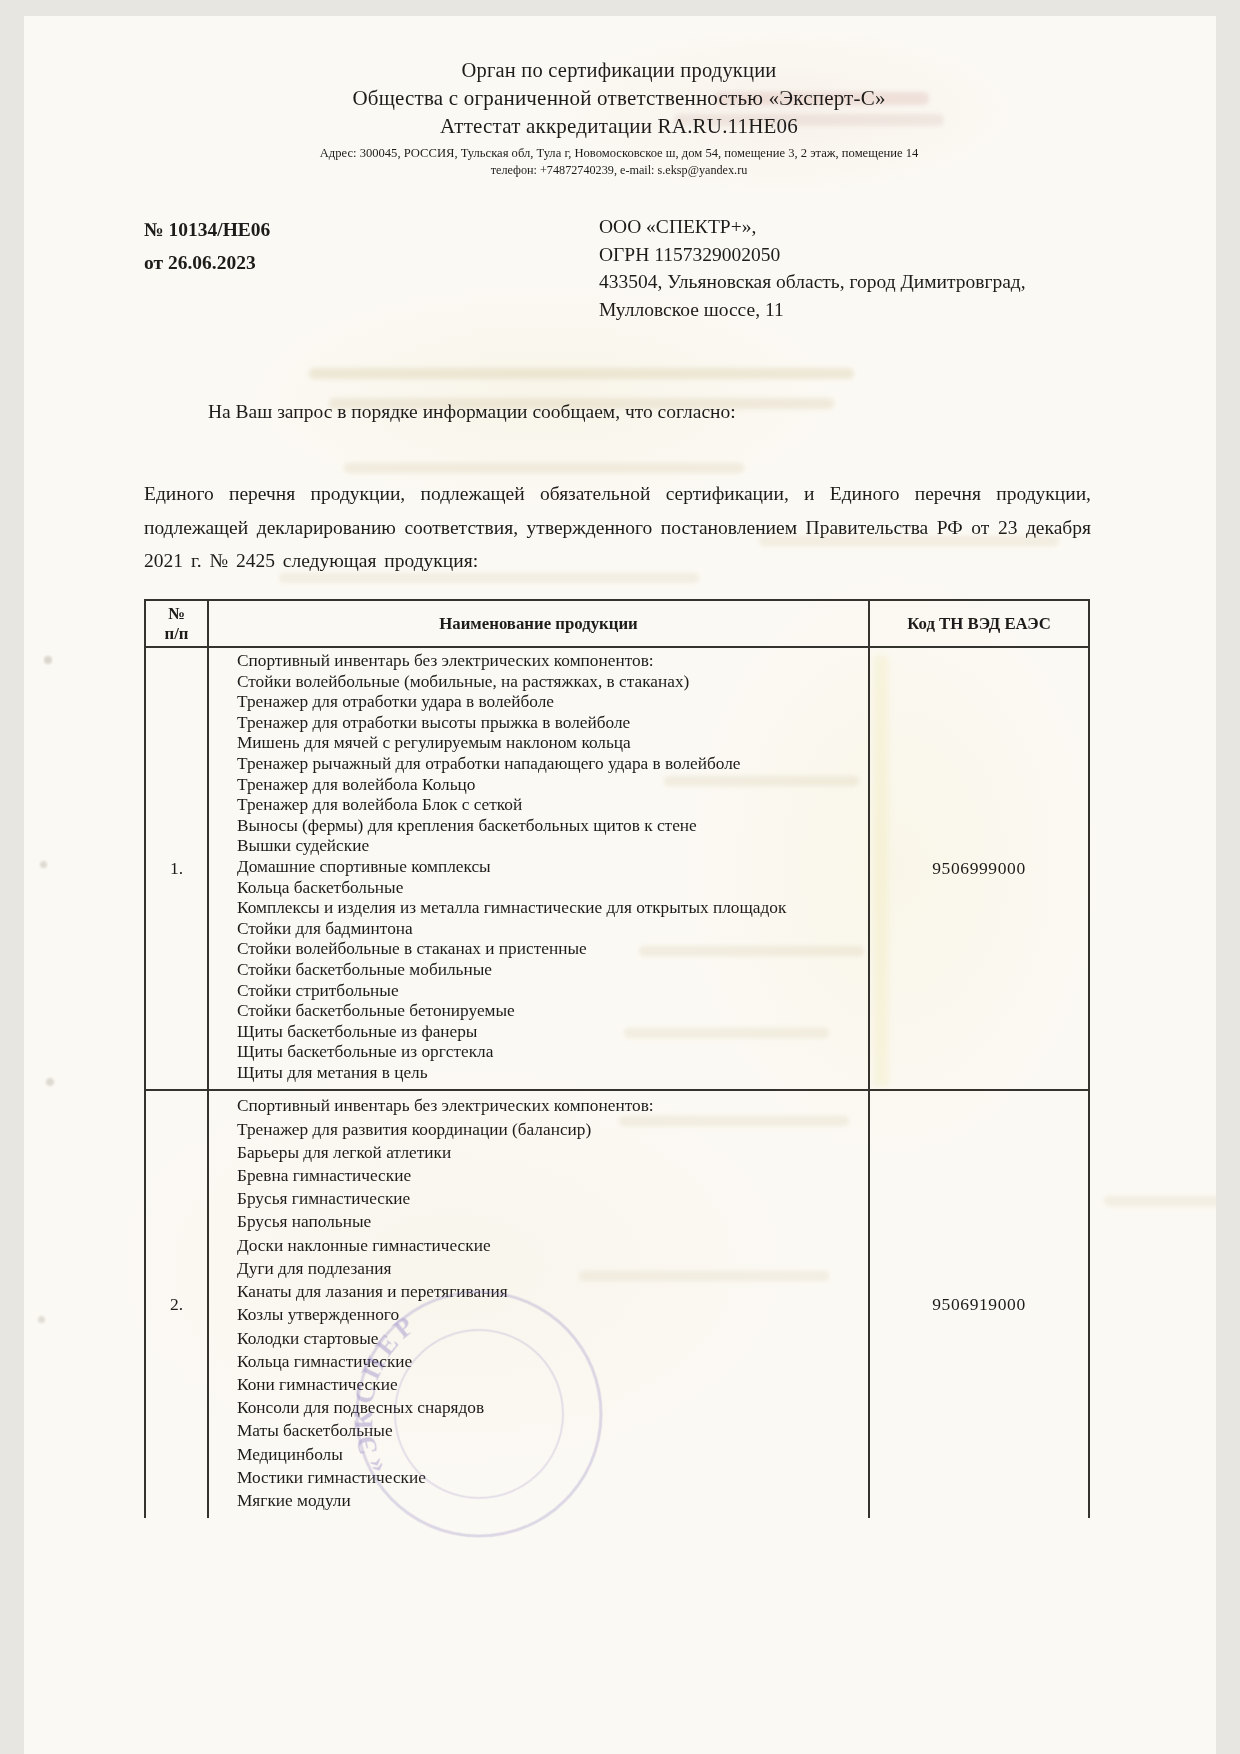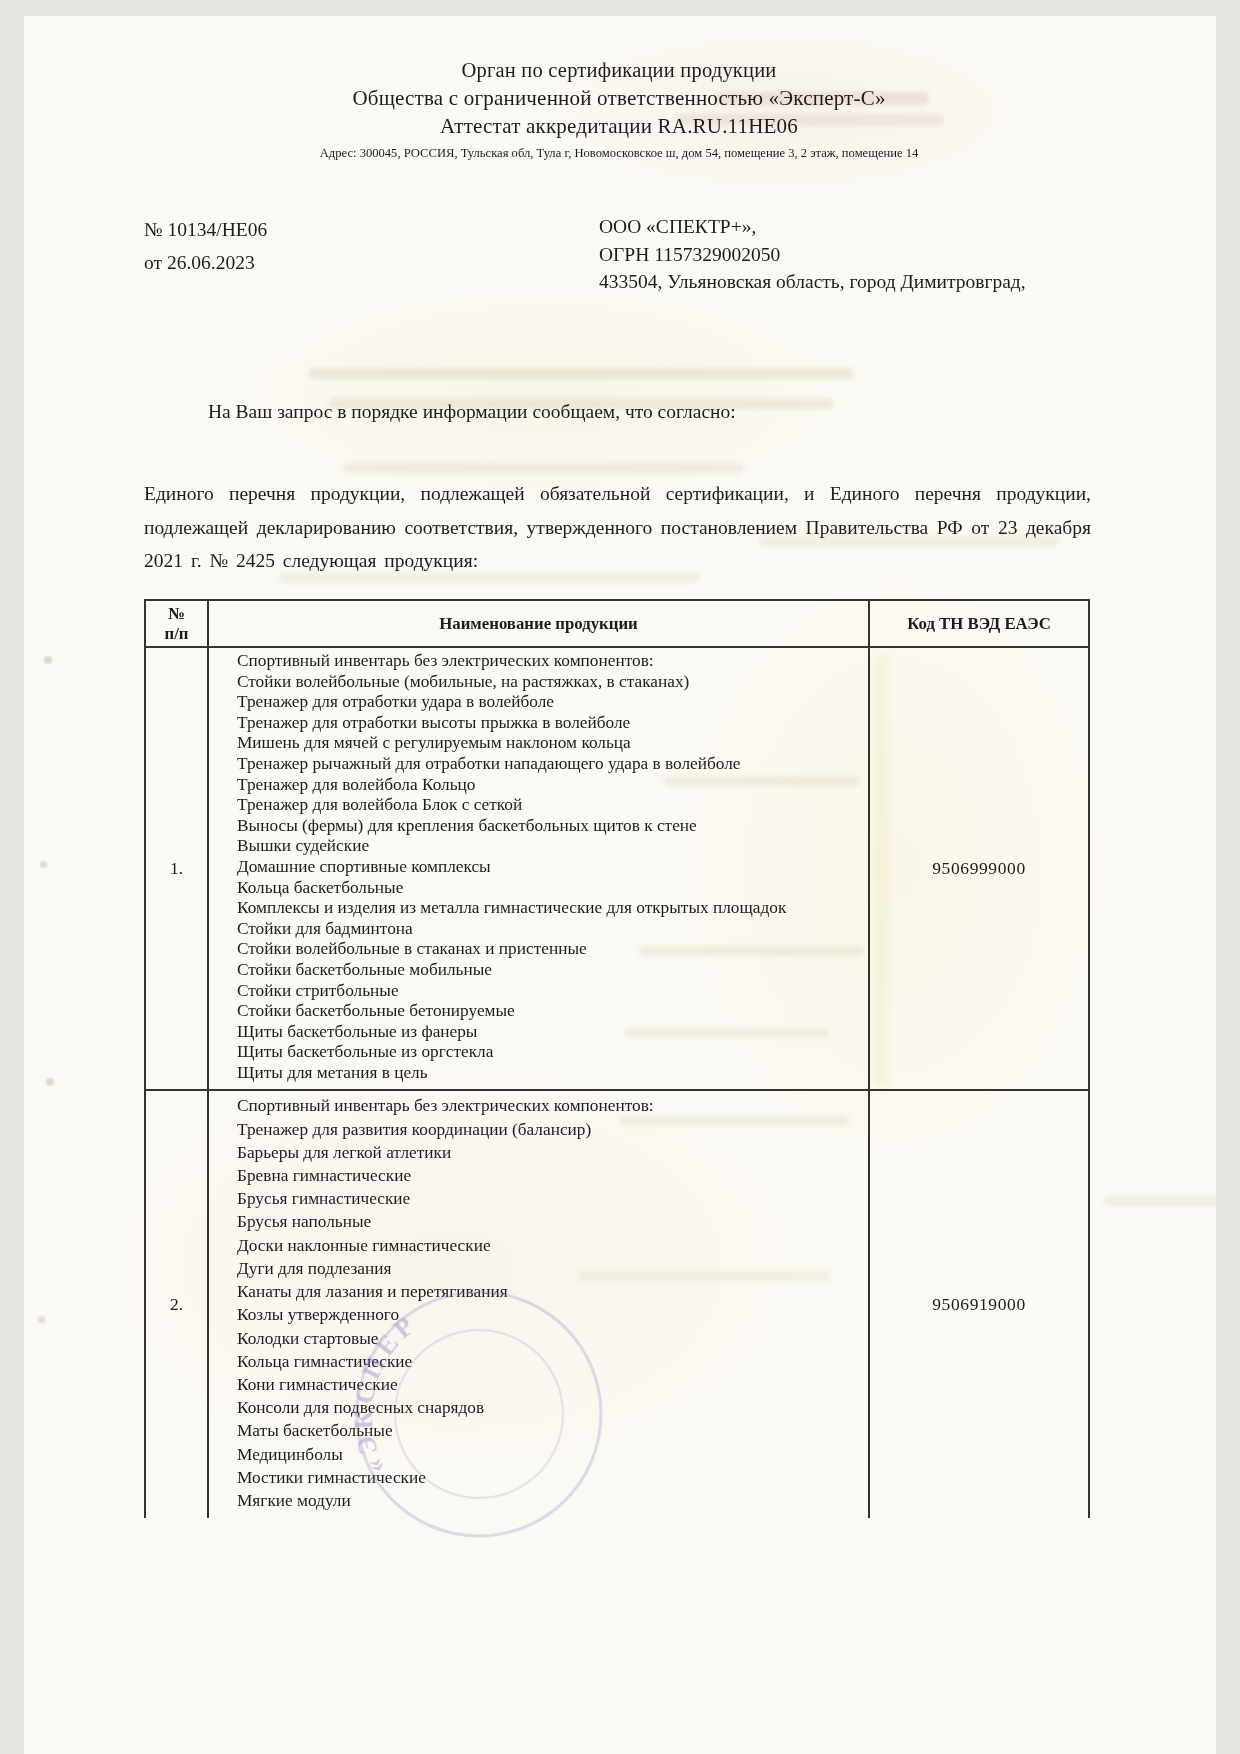--- a/index.html
+++ b/index.html
@@ -19,21 +19,21 @@
   }
 
   
   .org-header{position:absolute;top:40px;left:120px;width:950px;text-align:center;}
   .org-header .h-line{line-height:28px;font-size:21px;letter-spacing:.2px;}
   .org-header .h-line1{font-size:20.5px;}
   .org-header .h-addr{margin-top:5px;font-size:12.6px;line-height:17px;}
   .org-header .h-contacts{font-size:12.2px;line-height:16px;}
 
   
-  .ref-block{position:absolute;top:197px;left:120px;font-size:19.5px;line-height:33px;}
+  .ref-block{position:absolute;top:197px;left:120px;font-size:19.5px;line-height:33px;font-weight:bold;}
   .recipient-block{position:absolute;top:197px;left:575px;font-size:19.5px;line-height:27.5px;max-width:530px;}
 
   
   .intro-line{position:absolute;top:385px;left:120px;width:946px;font-size:19.5px;text-indent:64px;}
   .main-paragraph{
     position:absolute;top:461px;left:120px;width:947px;
     font-size:19.5px;line-height:33.5px;
     text-align:justify;text-align-last:left;word-spacing:3px;
   }
 
@@ -86,31 +86,33 @@
   <div class="speck" style="left:20px;top:640px;width:8px;height:8px;background:rgba(120,110,90,.25);"></div>
   <div class="speck" style="left:16px;top:845px;width:7px;height:7px;background:rgba(120,110,90,.22);"></div>
   <div class="speck" style="left:22px;top:1062px;width:8px;height:8px;background:rgba(120,110,90,.22);"></div>
   <div class="speck" style="left:14px;top:1300px;width:7px;height:7px;background:rgba(120,110,90,.20);"></div>
 
   <div class="org-header">
     <div class="h-line h-line1">Орган по сертификации продукции</div>
     <div class="h-line">Общества с ограниченной ответственностью «Эксперт-С»</div>
     <div class="h-line">Аттестат аккредитации RA.RU.11НЕ06</div>
     <div class="h-addr">Адрес: 300045, РОССИЯ, Тульская обл, Тула г, Новомосковское ш, дом 54, помещение 3, 2 этаж, помещение 14</div>
+    <div class="h-contacts">телефон: +74872740239, e-mail: s.eksp@yandex.ru</div>
   </div>
 
   <div class="ref-block">
     <div>№ 10134/НЕ06</div>
     <div>от 26.06.2023</div>
   </div>
 
   <div class="recipient-block">
     <div>ООО «СПЕКТР+»,</div>
     <div>ОГРН 1157329002050</div>
     <div>433504, Ульяновская область, город Димитровград,</div>
+    <div>Мулловское шоссе, 11</div>
   </div>
 
   <div class="intro-line">На Ваш запрос в порядке информации сообщаем, что согласно:</div>
   <div class="main-paragraph">Единого перечня продукции, подлежащей обязательной сертификации, и Единого перечня продукции, подлежащей декларированию соответствия, утвержденного постановлением Правительства РФ от 23 декабря 2021 г. № 2425 следующая продукция:</div>
 
   <div class="table-wrap">
     <table class="products">
       <colgroup>
           <col class="c-num">
           <col class="c-name">

